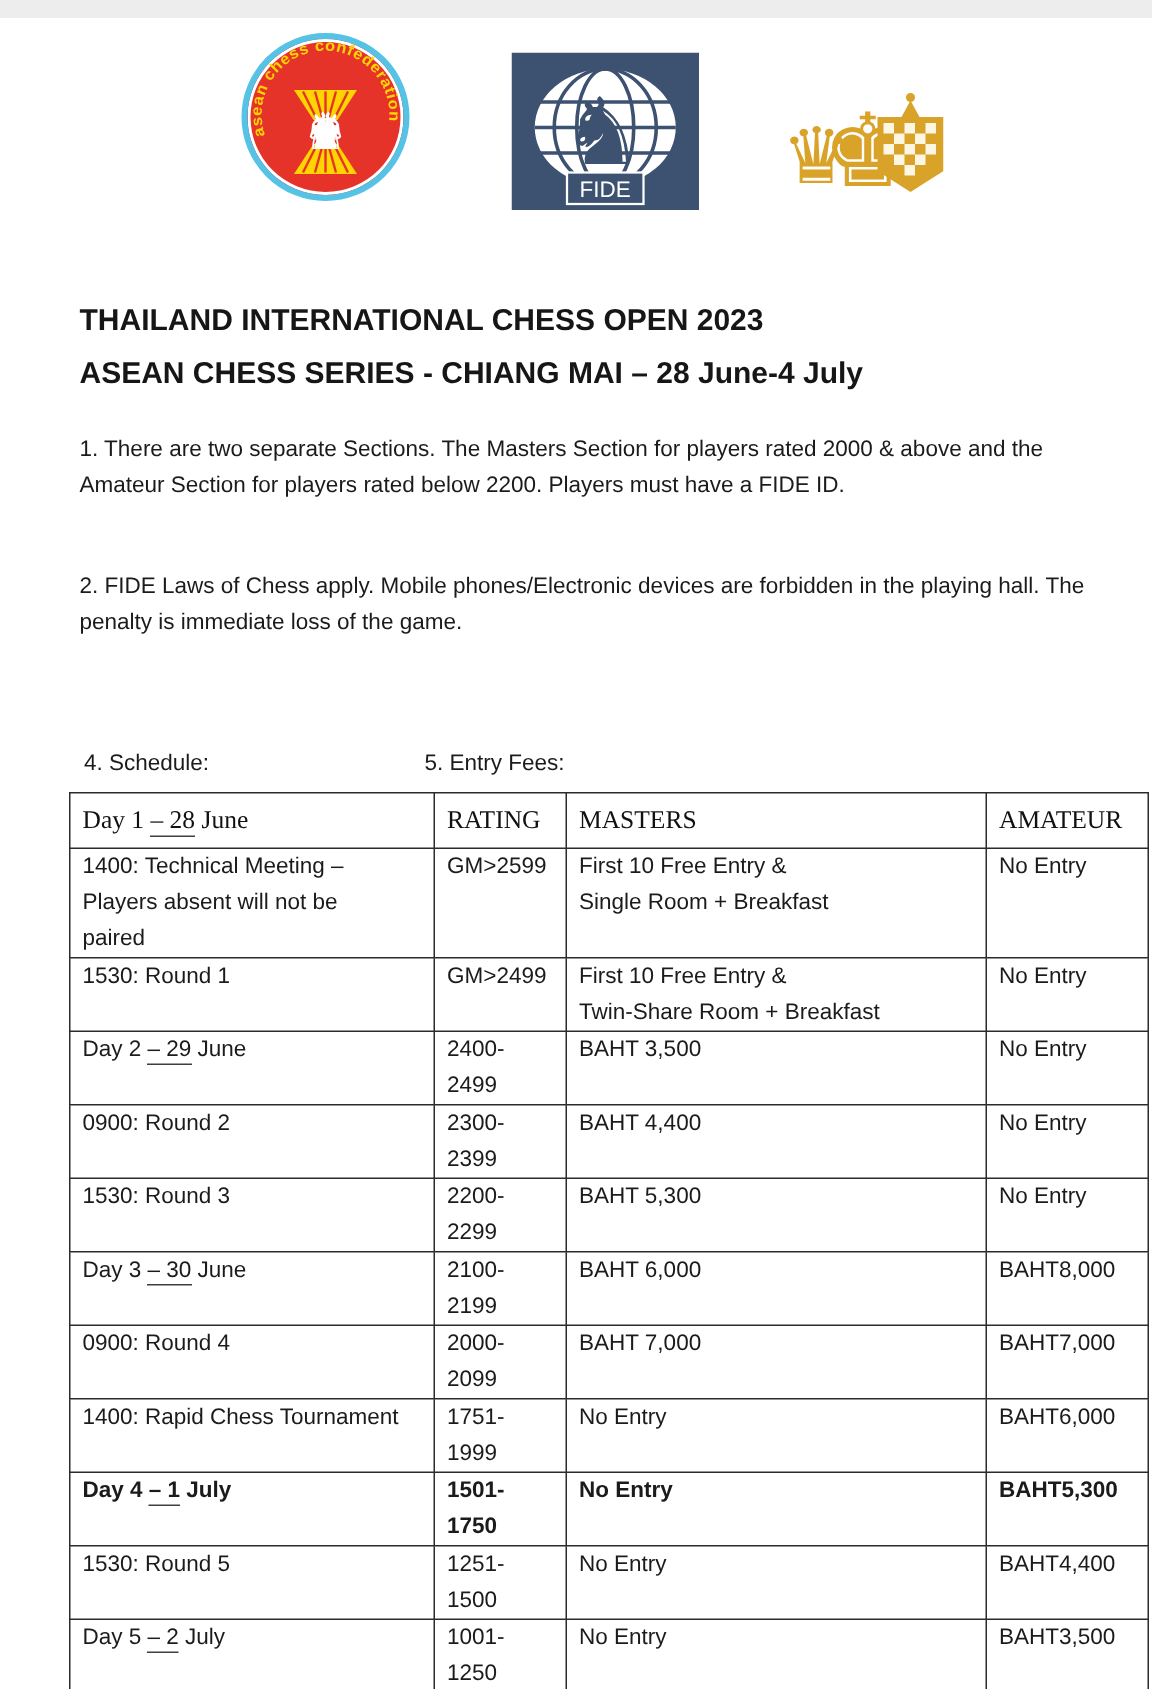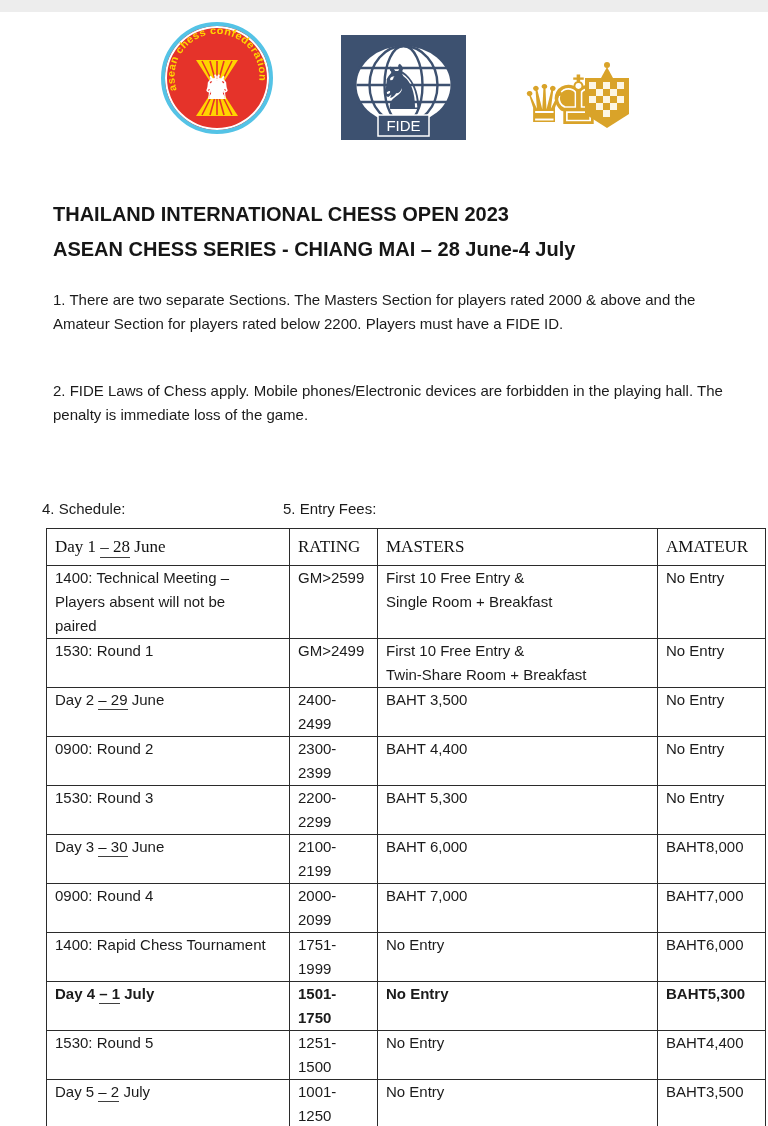--- a/index.html
+++ b/index.html
@@ -15,21 +15,21 @@
   .fide-logo{left:341px;top:35px;width:125px;height:105px;}
   .pieces-logo{left:521px;top:34px;width:108px;height:95px;}
 
   
   .title{position:absolute;left:53px;top:197px;font-size:20px;font-weight:bold;line-height:35px;color:#161616;}
 
   
   .para{position:absolute;left:53px;width:702px;font-size:15px;line-height:24px;white-space:pre-line;}
   .para1{top:288px;} .para2{top:360px;margin-top:19px;} .para3{top:431px;}
   .sec-label{position:absolute;top:500px;font-size:15px;}
-  .sec-label.schedule{left:42px;} .sec-label.fees{left:283px;}
+  .sec-label.schedule{left:56px;} .sec-label.fees{left:283px;}
 
   
   .sched-table{position:absolute;left:46px;top:528px;border-collapse:collapse;table-layout:fixed;width:719px;}
   .sched-table td{border:1px solid #2b2b2b;vertical-align:top;padding:0 8px;font-size:15px;
                   line-height:24px;white-space:pre-line;overflow:hidden;}
   .sched-table tr.hdr td{font-family:Liberation Serif, serif;font-size:17px;height:36px;
                          line-height:36px;white-space:nowrap;color:#111;}
   .u{border-bottom:1.5px solid #3f3f3f;padding-bottom:1px;}
 </style>
 </head>

